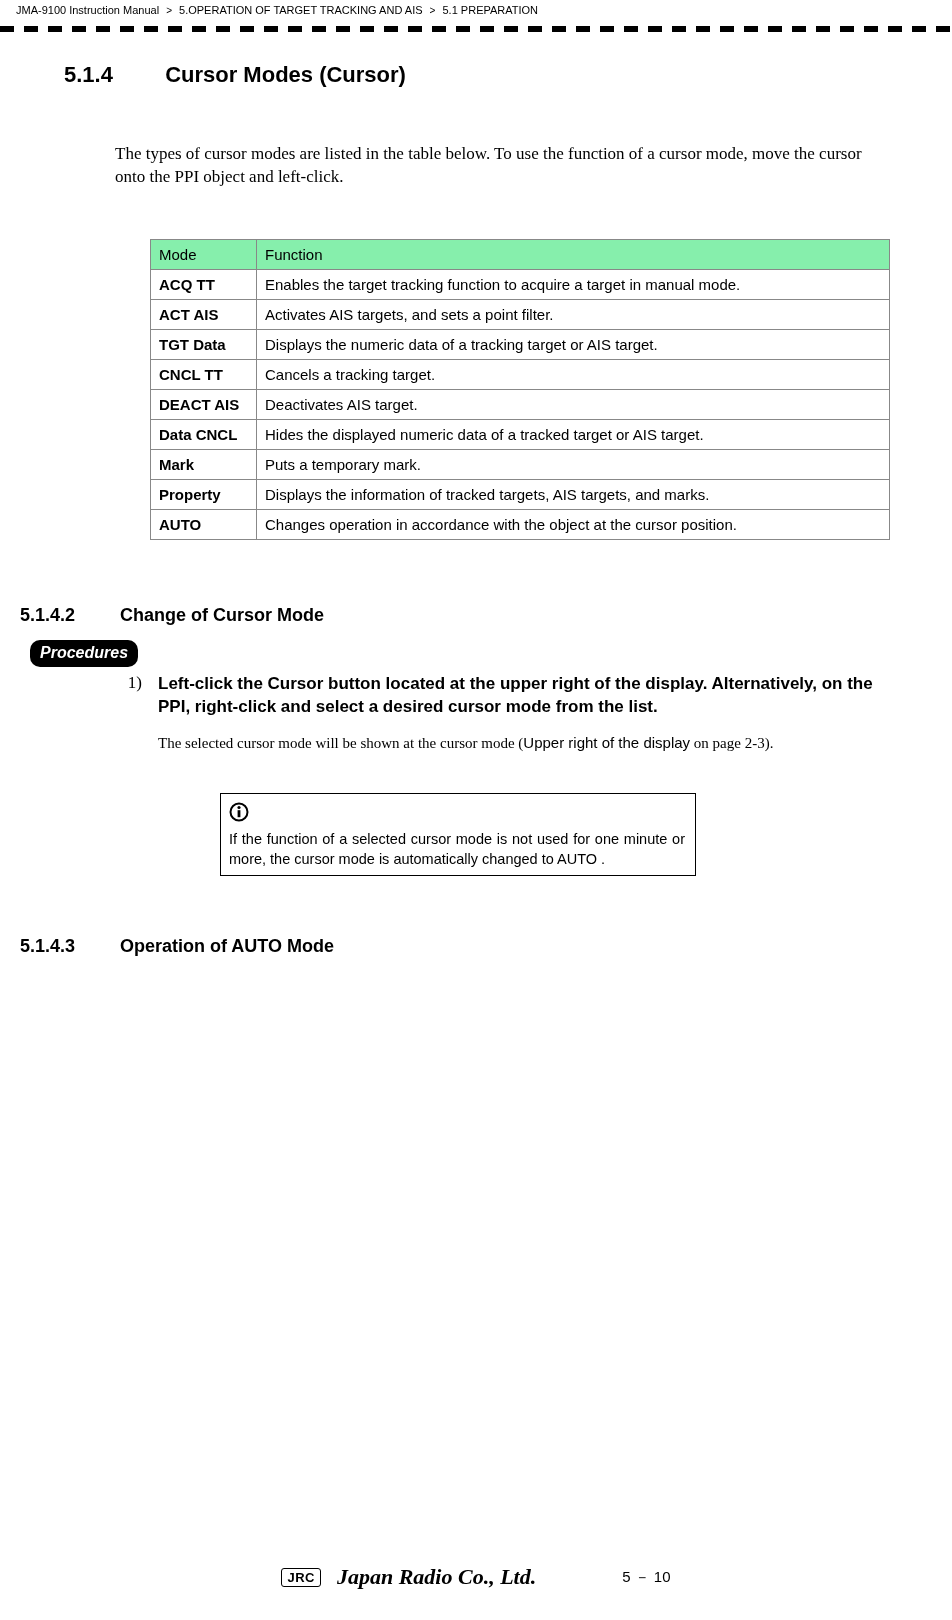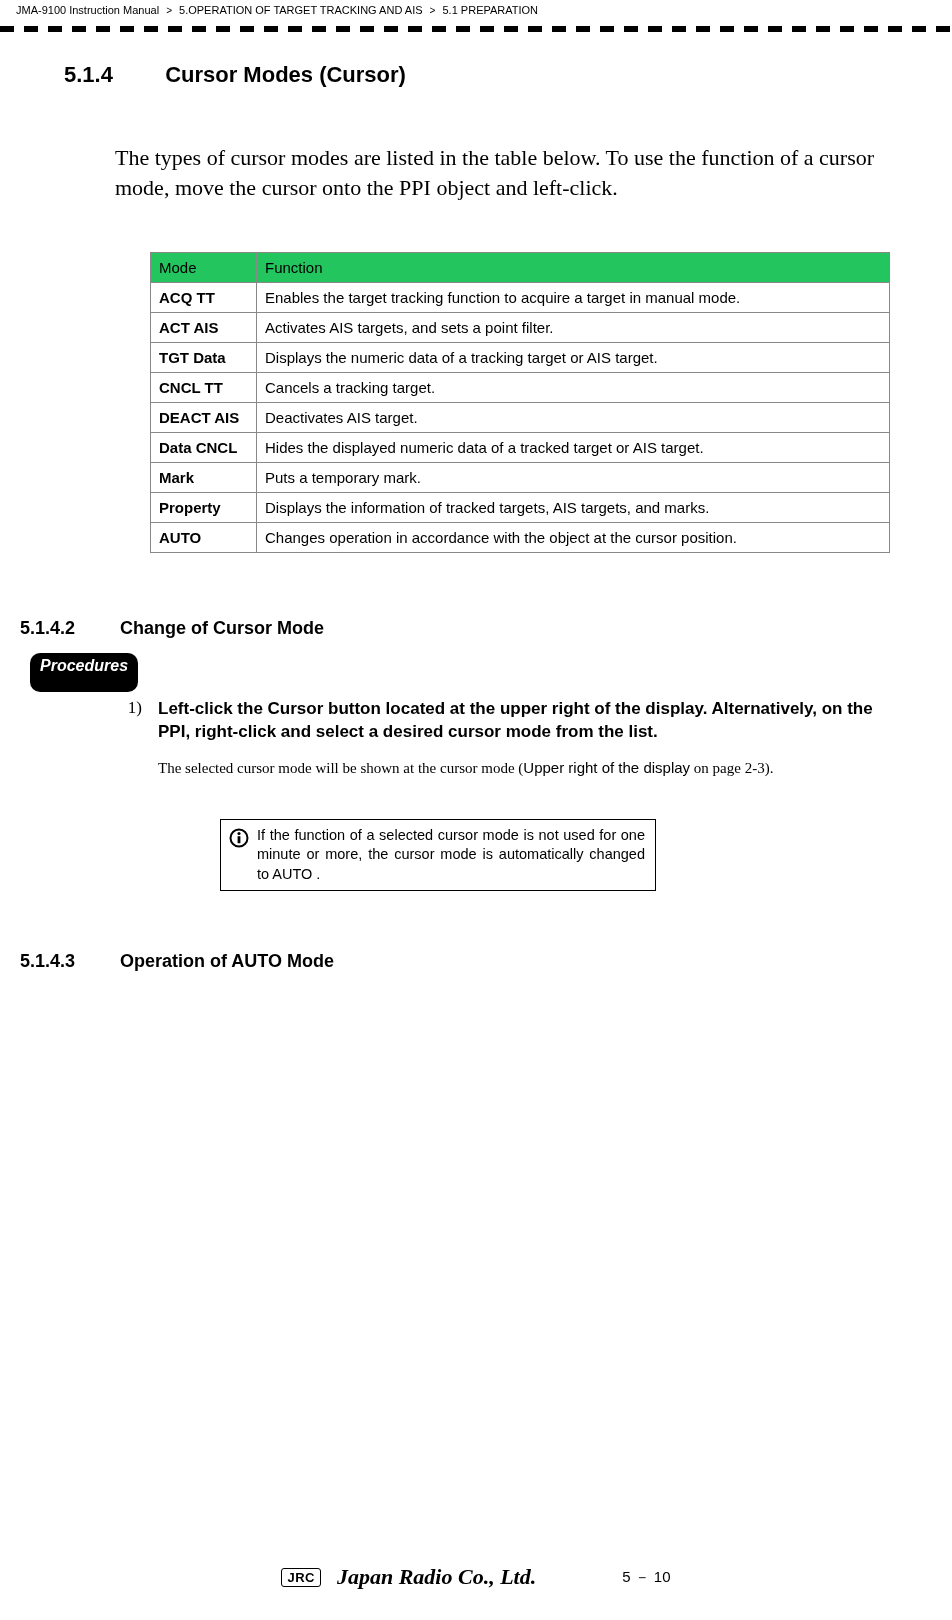--- a/index.html
+++ b/index.html
@@ -34,56 +34,56 @@
   }
   .h1 .num { display:inline-block; min-width:95px; }
   .h2 {
     font-size: 18px;
     font-weight: bold;
     margin-bottom: 55px;
   }
   .h2 .num { display:inline-block; min-width:95px; }
   .intro {
     font-family: "Times New Roman", serif;
-    font-size: 22px;
+    font-size: 17px;
     margin-left: 95px;
     margin-bottom: 50px;
     line-height: 1.35;
   }
   table.modes {
     border-collapse: collapse;
     margin-left: 130px;
     width: 740px;
     margin-bottom: 65px;
   }
   table.modes th, table.modes td {
     border: 1px solid #888;
     text-align: left;
     vertical-align: top;
     padding: 6px 8px;
     font-size: 15px;
   }
   table.modes th {
-    background: #22c55e;
+    background: #86efac;
     font-weight: normal;
   }
   table.modes td.mcol {
     font-weight: bold;
     width: 106px;
   }
   table.modes td.fcol {
     text-align: justify;
   }
   .proc-badge {
     display: inline-block;
     background: #000;
     color: #fff;
     font-weight: bold;
     font-size: 16px;
-    padding: 4px 10px 17px 10px;
+    padding: 4px 10px 5px 10px;
     border-radius: 10px;
     margin: 6px 0 6px 10px;
     font-style: italic;
   }
   .step-row {
     margin-left: 100px;
     display: flex;
     gap: 16px;
     margin-bottom: 14px;
   }
@@ -101,27 +101,28 @@
   .step-body {
     margin-left: 138px;
     font-family: "Times New Roman", serif;
     font-size: 15px;
     line-height: 1.35;
     margin-bottom: 40px;
   }
   .step-body .sans { font-family: Arial, Helvetica, sans-serif; }
   .note-box {
     margin-left: 200px;
-    width: 436px;
+    width: 476px;
     border: 1px solid #000;
     padding: 6px 10px 6px 8px;
     display: flex;
     align-items: flex-start;
     gap: 8px;
     margin-bottom: 60px;
+    flex-direction: column;
   }
   .note-icon {
     width: 20px; height: 20px;
     flex: 0 0 20px;
     margin-top: 2px;
   }
   .note-icon svg { display:block; }
   .note-text {
     font-size: 14.5px;
     text-align: justify;

